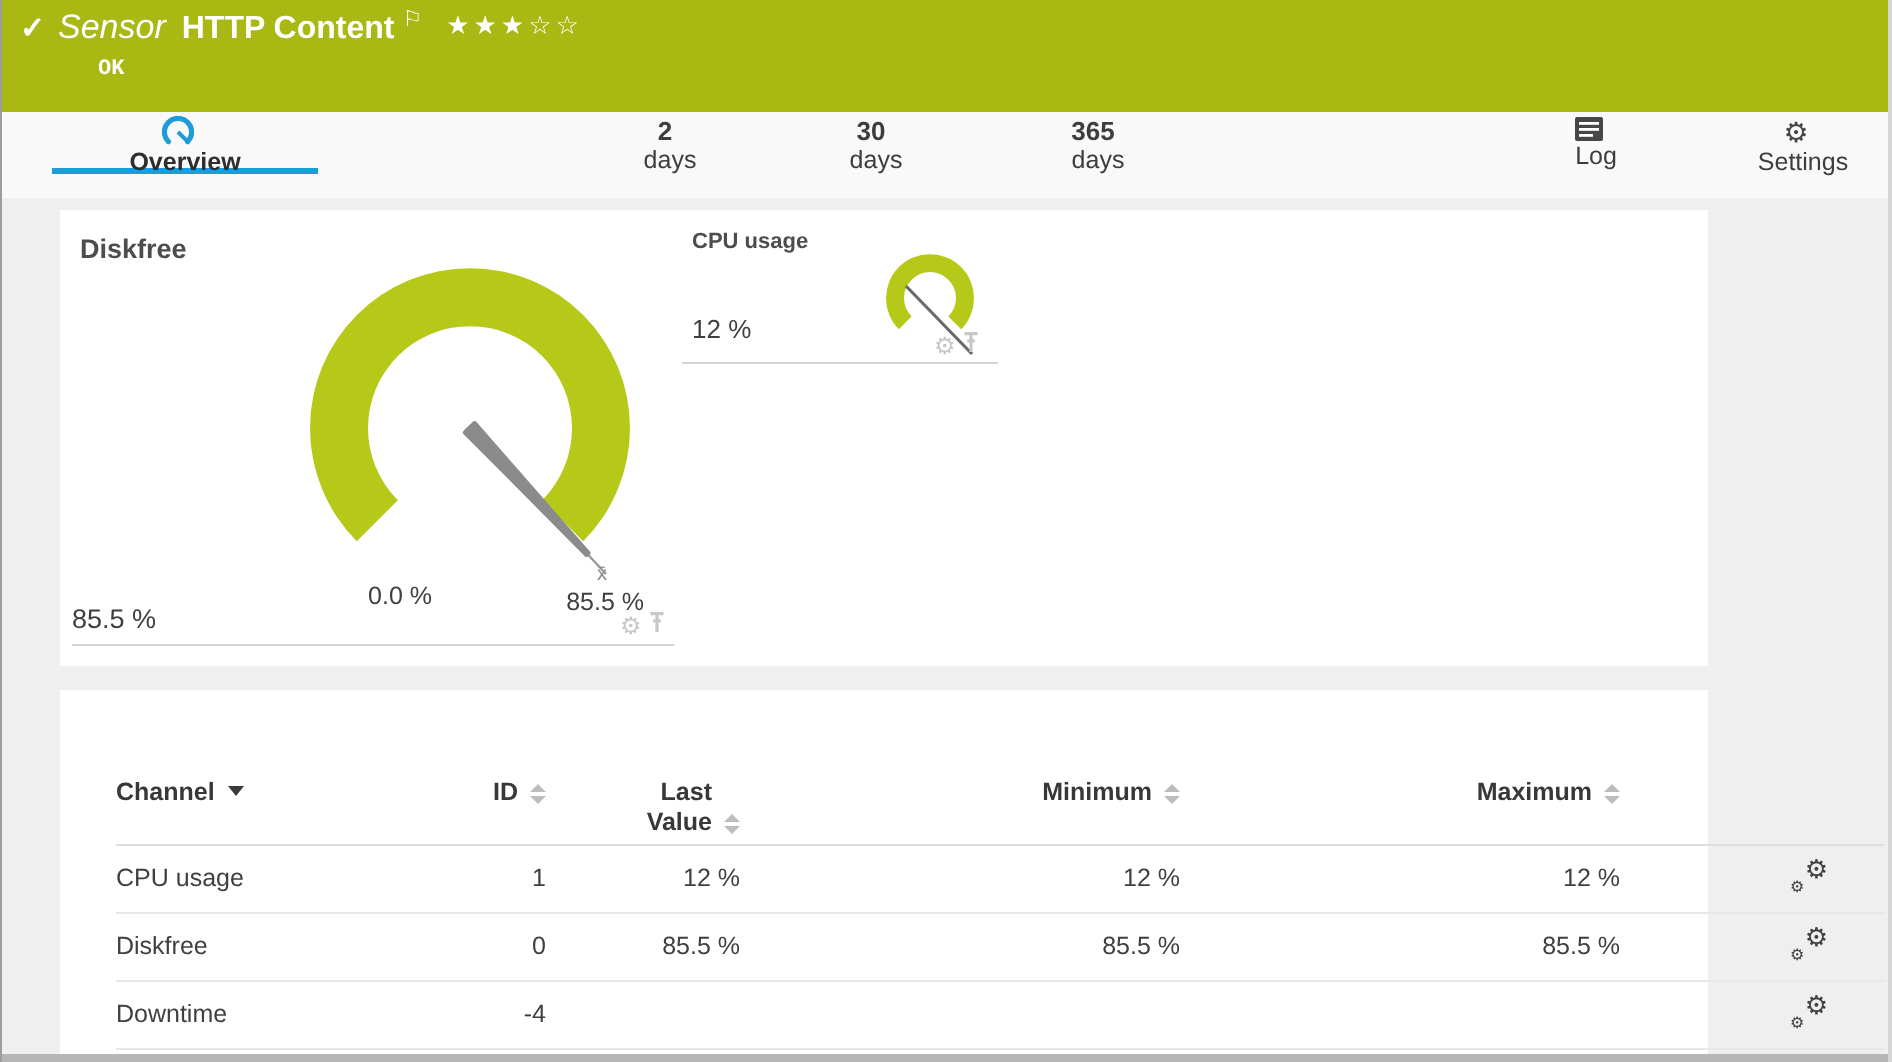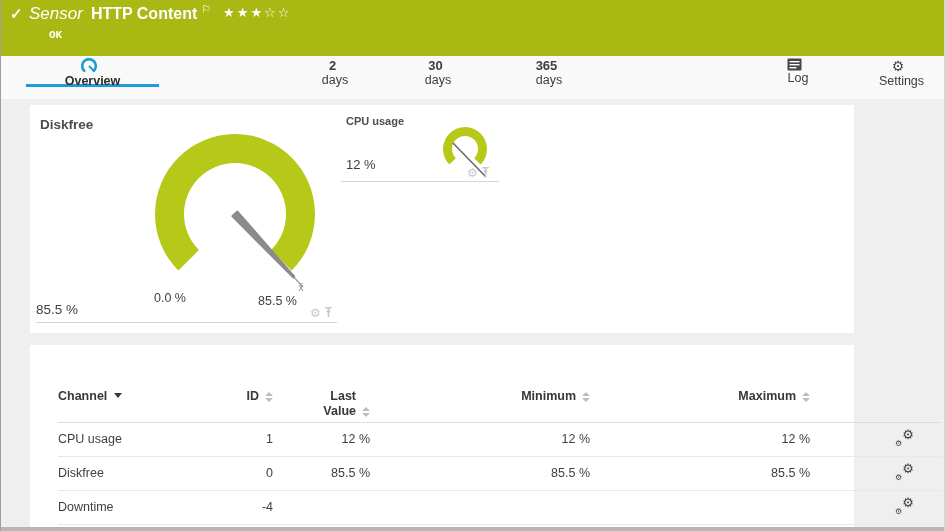--- a/index.html
+++ b/index.html
@@ -34,21 +34,21 @@
   
   .widget{position:absolute;border-bottom:1px solid #d4d4d4;}
   .w-disk{left:6px;top:6px;width:301px;height:211px;}
   .w-cpu{left:311px;top:6px;width:158px;height:70px;}
   .w-title{position:absolute;font-weight:bold;color:#4d4d4d;}
   .w-disk .w-title{left:4px;top:6px;font-size:13.5px;}
   .w-cpu .w-title{left:5px;top:4px;font-size:11px;}
   .w-value{position:absolute;color:#3f3f3f;}
   .w-disk .w-value{left:0;top:191px;font-size:13.5px;}
   .w-cpu .w-value{left:5px;top:46px;font-size:13px;}
-  .scale-lbl{position:absolute;font-size:12.5px;color:#3f3f3f;text-align:left;}
+  .scale-lbl{position:absolute;font-size:12.5px;color:#3f3f3f;text-align:right;}
   .xbar{position:absolute;font-size:10px;color:#8a8a8a;text-align:center;}
   .w-icons{position:absolute;display:flex;align-items:center;gap:3px;color:#c8c8c8;}
   .w-gear{font-size:12px;line-height:12px;color:#c8c8c8;font-style:normal;}
 
   
   .tbl{border-collapse:collapse;table-layout:fixed;margin-left:28px;width:884px;}
   .tbl th{font-weight:bold;color:#383838;font-size:12.5px;text-align:right;vertical-align:top;
           padding:44px 0 0 0;height:77px;box-sizing:border-box;border-bottom:1px solid #dedede;}
   .tbl th.ch{text-align:left;}
   .tbl td{font-size:12.5px;color:#3f3f3f;height:33px;border-bottom:1px solid #e8e8e8;

